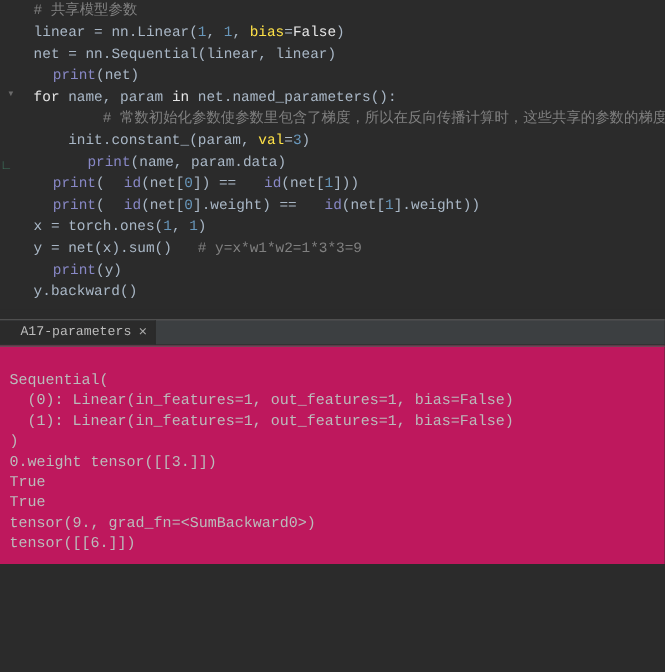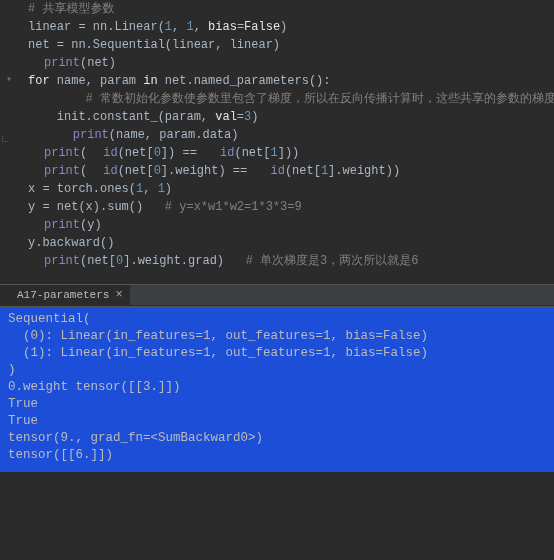--- a/index.html
+++ b/index.html
@@ -32,21 +32,21 @@
     position: absolute;
     left: 2px; top: 4px;
     color: #3f765f;
     font-size: 11px;
   }
   .kw   { color: #e5e5e5; }
   .num  { color: #6897bb; }
   .builtin { color: #8888c6; margin-left: 16px; }
   .cmt  { color: #808080; }
   .op   { color: #a9b7c6; }
-  .param { color: #e5e5e5; }
+  .param { color: #fde047; }
 
   .splitter {
     height: 8px;
     background: #2b2b2b;
   }
 
   .terminal-tabbar {
     background: #3c3f41;
     height: 22px;
     display: flex;
@@ -63,22 +63,22 @@
     font-size: 11px;
     gap: 6px;
     border-right: 1px solid #2b2b2b;
   }
   .tab.active { background: #2b2b2b; padding-left: 17px; }
   .tab .icon-close {
     font-size: 12px;
     color: #aaa;
   }
   .terminal-pane {
-    background: #1d4ed8;
-    padding: 4px 8px 8px 8px;
+    background: #be185d;
+    padding: 20px 8px 8px 8px;
     font-size: 12.5px;
     line-height: 17px;
     color: #bbbbbb;
     border-top: 1px solid #555;
   }
   .term-line { white-space: pre; }
 </style>
 </head>
 <body>
 
@@ -91,21 +91,20 @@
     <div class="line"><span>        <span class="cmt"># 常数初始化参数使参数里包含了梯度，所以在反向传播计算时，这些共享的参数的梯度是累加的</span></span></div>
     <div class="line"><span>    <span>init.constant_(param</span><span class="op">, </span><span class="param">val</span><span class="op">=</span><span class="num">3</span><span>)</span></span></div>
     <div class="line"><span class="tick-marker">∟</span><span>    <span class="builtin">print</span><span>(name</span><span class="op">, </span><span>param.data)</span></span></div>
     <div class="line"><span><span class="builtin">print</span><span>(</span><span class="builtin">id</span><span>(net[</span><span class="num">0</span><span>]) </span><span class="op">== </span><span class="builtin">id</span><span>(net[</span><span class="num">1</span><span>]))</span></span></div>
     <div class="line"><span><span class="builtin">print</span><span>(</span><span class="builtin">id</span><span>(net[</span><span class="num">0</span><span>].weight) </span><span class="op">== </span><span class="builtin">id</span><span>(net[</span><span class="num">1</span><span>].weight))</span></span></div>
     <div class="line"><span><span></span></span></div>
     <div class="line"><span><span>x </span><span class="op">= </span><span>torch.ones(</span><span class="num">1</span><span class="op">, </span><span class="num">1</span><span>)</span></span></div>
     <div class="line"><span><span>y </span><span class="op">= </span><span>net(x).sum()   </span><span class="cmt"># y=x*w1*w2=1*3*3=9</span></span></div>
     <div class="line"><span><span class="builtin">print</span><span>(y)</span></span></div>
     <div class="line"><span><span>y.backward()</span></span></div>
-    <div class="line"><span><span class="builtin">print</span><span>(net[</span><span class="num">0</span><span>].weight.grad)   </span><span class="cmt"># 单次梯度是3，两次所以就是6</span></span></div>
   </div>
 
 <div class="splitter"></div>
 
 <div class="terminal-tabbar">
   <div class="tab active">
     <span>A17-parameters</span>
     <span class="icon-close">×</span>
   </div>
 </div>

